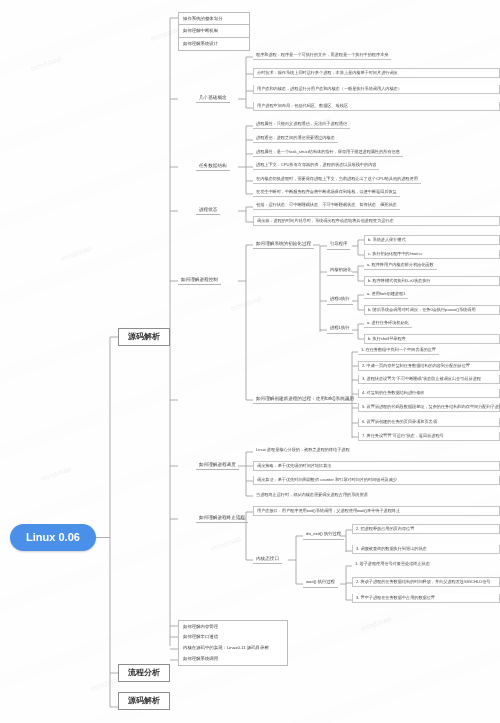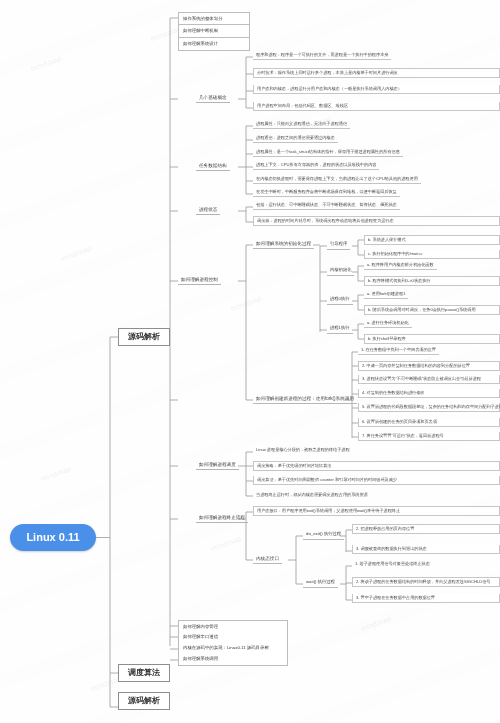--- a/index.html
+++ b/index.html
@@ -247,28 +247,28 @@
     <line x1="346" y1="551" x2="352" y2="551"></line>
 
     <line x1="340" y1="584" x2="346" y2="584"></line>
     <line x1="346" y1="566" x2="346" y2="600"></line>
     <line x1="346" y1="566" x2="352" y2="566"></line>
     <line x1="346" y1="583" x2="352" y2="583"></line>
     <line x1="346" y1="600" x2="352" y2="600"></line>
   </svg>
 
   <div class="node" id="root-node">
-    <span>Linux 0.11</span>
+    <span>Linux 0.06</span>
   </div>
 
   <div class="node lvl2" style="left:118px; top:328px;">
     <span>源码解析</span>
   </div>
   <div class="node lvl2" style="left:118px; top:664px;">
-    <span>调度算法</span>
+    <span>流程分析</span>
   </div>
   <div class="node lvl2" style="left:118px; top:692px;">
     <span>源码解析</span>
   </div>
 
   <div class="node lvl3b first" style="left:178px; top:12px; width:72px;">
     <span>操作系统的整体划分</span>
   </div>
   <div class="node lvl3b" style="left:178px; top:25px; width:72px;">
     <span>如何理解中断机制</span>

